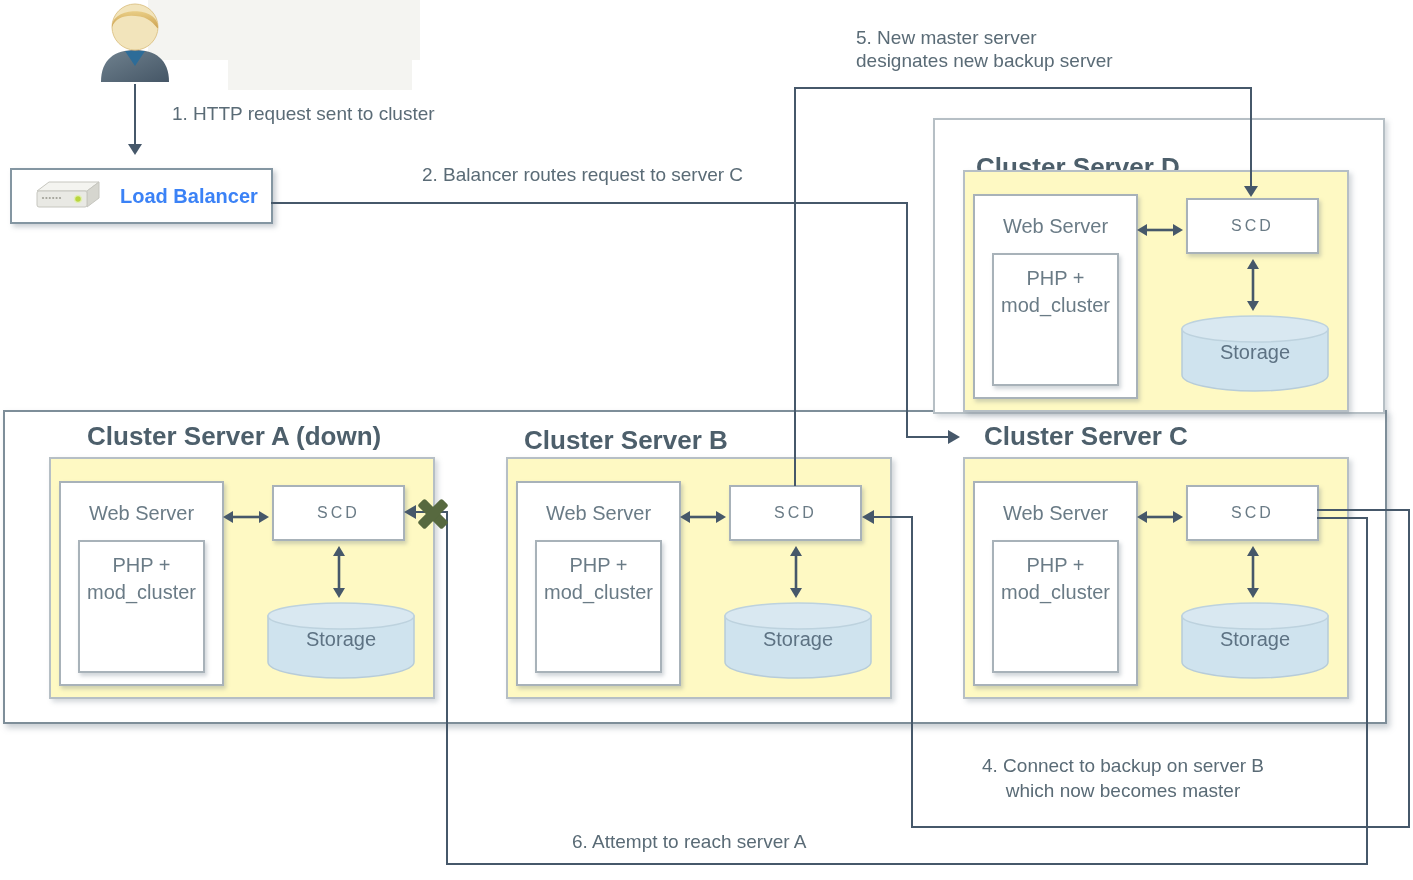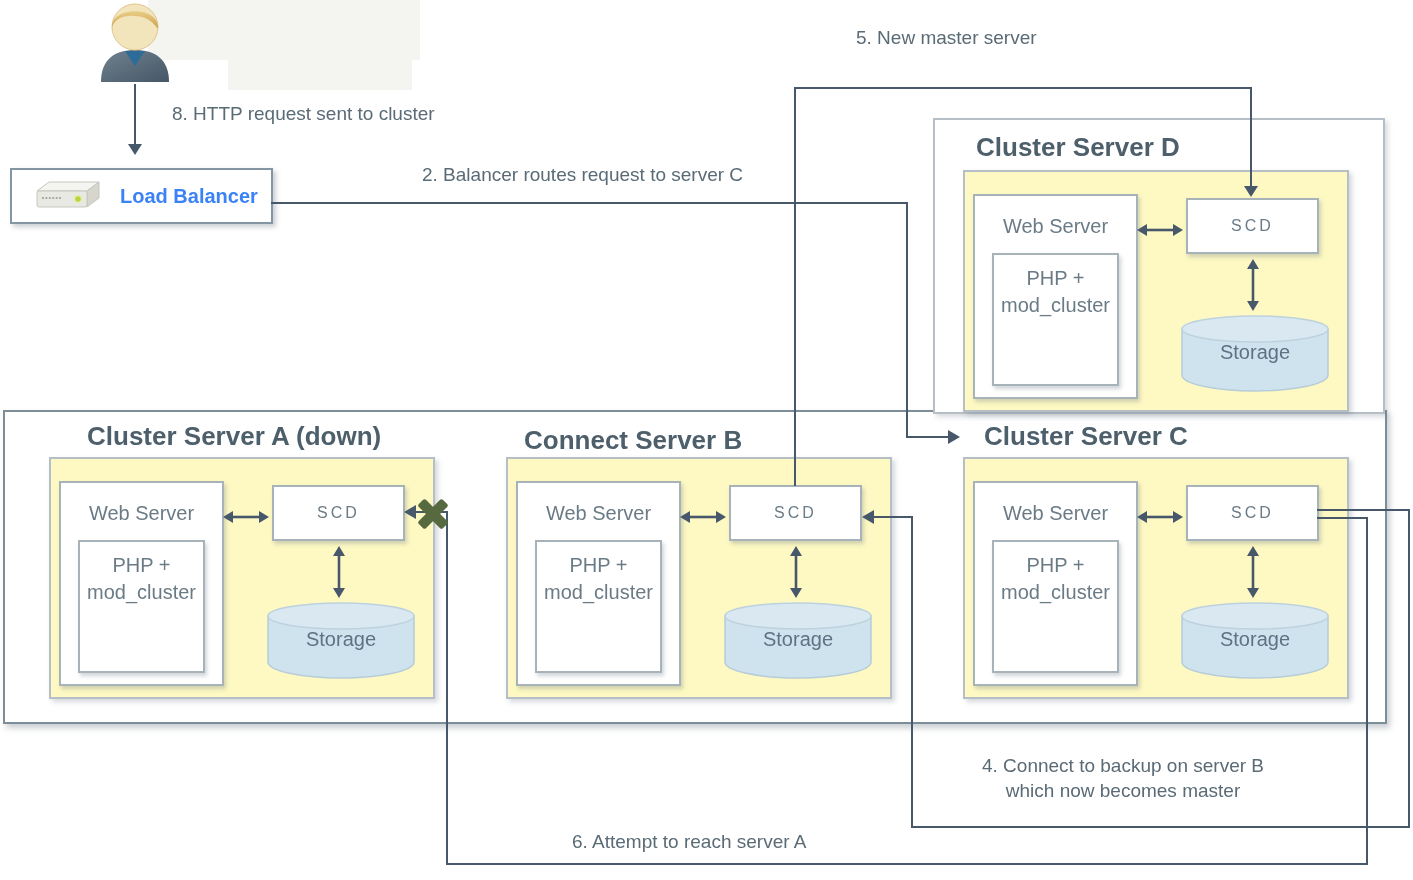--- a/index.html
+++ b/index.html
@@ -11,21 +11,21 @@
   .art2{left:228px;top:30px;width:184px;height:60px;}
 
   
   .outer-box{position:absolute;left:3px;top:410px;width:1380px;height:310px;background:#fff;
              border:2px solid #7e8e99;box-shadow:3px 4px 6px rgba(100,115,130,.35);z-index:1;}
   
   .d-wrap{position:absolute;left:933px;top:118px;width:448px;height:292px;background:#fff;
           border:2px solid #b6bfc5;box-shadow:3px 3px 5px rgba(100,115,130,.25);z-index:1;}
 
   .ctitle{position:absolute;font-size:26px;font-weight:600;color:#4d5f6b;white-space:nowrap;z-index:2;}
-  .t-a{left:87px;top:421px;} .t-b{left:524px;top:425px;} .t-c{left:984px;top:421px;} .t-d{left:976px;top:132px;text-align:right;}
+  .t-a{left:87px;top:421px;} .t-b{left:524px;top:425px;} .t-c{left:984px;top:421px;} .t-d{left:976px;top:152px;text-align:right;}
 
   
   .cluster{position:absolute;width:382px;height:238px;background:#fef9c3;border:2px solid #b6bfc5;
            box-shadow:3px 3px 5px rgba(100,115,130,.28);z-index:2;}
   .pos-a{left:49px;top:457px;} .pos-b{left:506px;top:457px;} .pos-c{left:963px;top:457px;} .pos-d{left:963px;top:170px;}
 
   .web-box{position:absolute;left:8px;top:22px;width:161px;height:201px;background:#fff;
            border:2px solid #a8b2b9;box-shadow:2px 3px 4px rgba(100,115,130,.3);}
   .web-label{margin-top:19px;text-align:center;font-size:20px;color:#6a7b86;}
   .php-box{position:absolute;left:17px;top:57px;width:123px;height:129px;background:#fff;
@@ -69,21 +69,21 @@
 
 <div class="canvas">
 
   <div class="artifact art1"></div>
   <div class="artifact art2"></div>
 
   <div class="outer-box"></div>
   <div class="d-wrap"></div>
 
   <div class="ctitle t-a">Cluster Server A (down)</div>
-  <div class="ctitle t-b">Connect Server B</div>
+  <div class="ctitle t-b">Cluster Server B</div>
   <div class="ctitle t-c">Cluster Server C</div>
   <div class="ctitle t-d">Cluster Server D</div>
 
   <div class="cluster pos-a">
     <div class="web-box">
       <div class="web-label">Web Server</div>
       <div class="php-box">
         <div class="php-line first">PHP +</div>
         <div class="php-line">mod_cluster</div>
       </div>
@@ -270,24 +270,25 @@
     <div class="seg" style="left:446px;top:511px;width:2px;height:354px;"></div>
     <div class="seg" style="left:416px;top:511px;width:32px;height:2px;"></div>
     <div class="tri left" style="left:404px;top:505px;"></div>
   </div>
 
   <div class="xmark">
     <span class="xb1"></span>
     <span class="xb2"></span>
   </div>
 
-  <div class="note n1">8. HTTP request sent to cluster</div>
+  <div class="note n1">1. HTTP request sent to cluster</div>
   <div class="note n2">2. Balancer routes request to server C</div>
   <div class="note n3">6. Attempt to reach server A</div>
   <div class="note n4">
     <div>4. Connect to backup on server B</div>
     <div>which now becomes master</div>
   </div>
   <div class="note n5">
     <div>5. New master server</div>
+    <div>designates new backup  server</div>
   </div>
 
 </div>
 
 </body></html>

